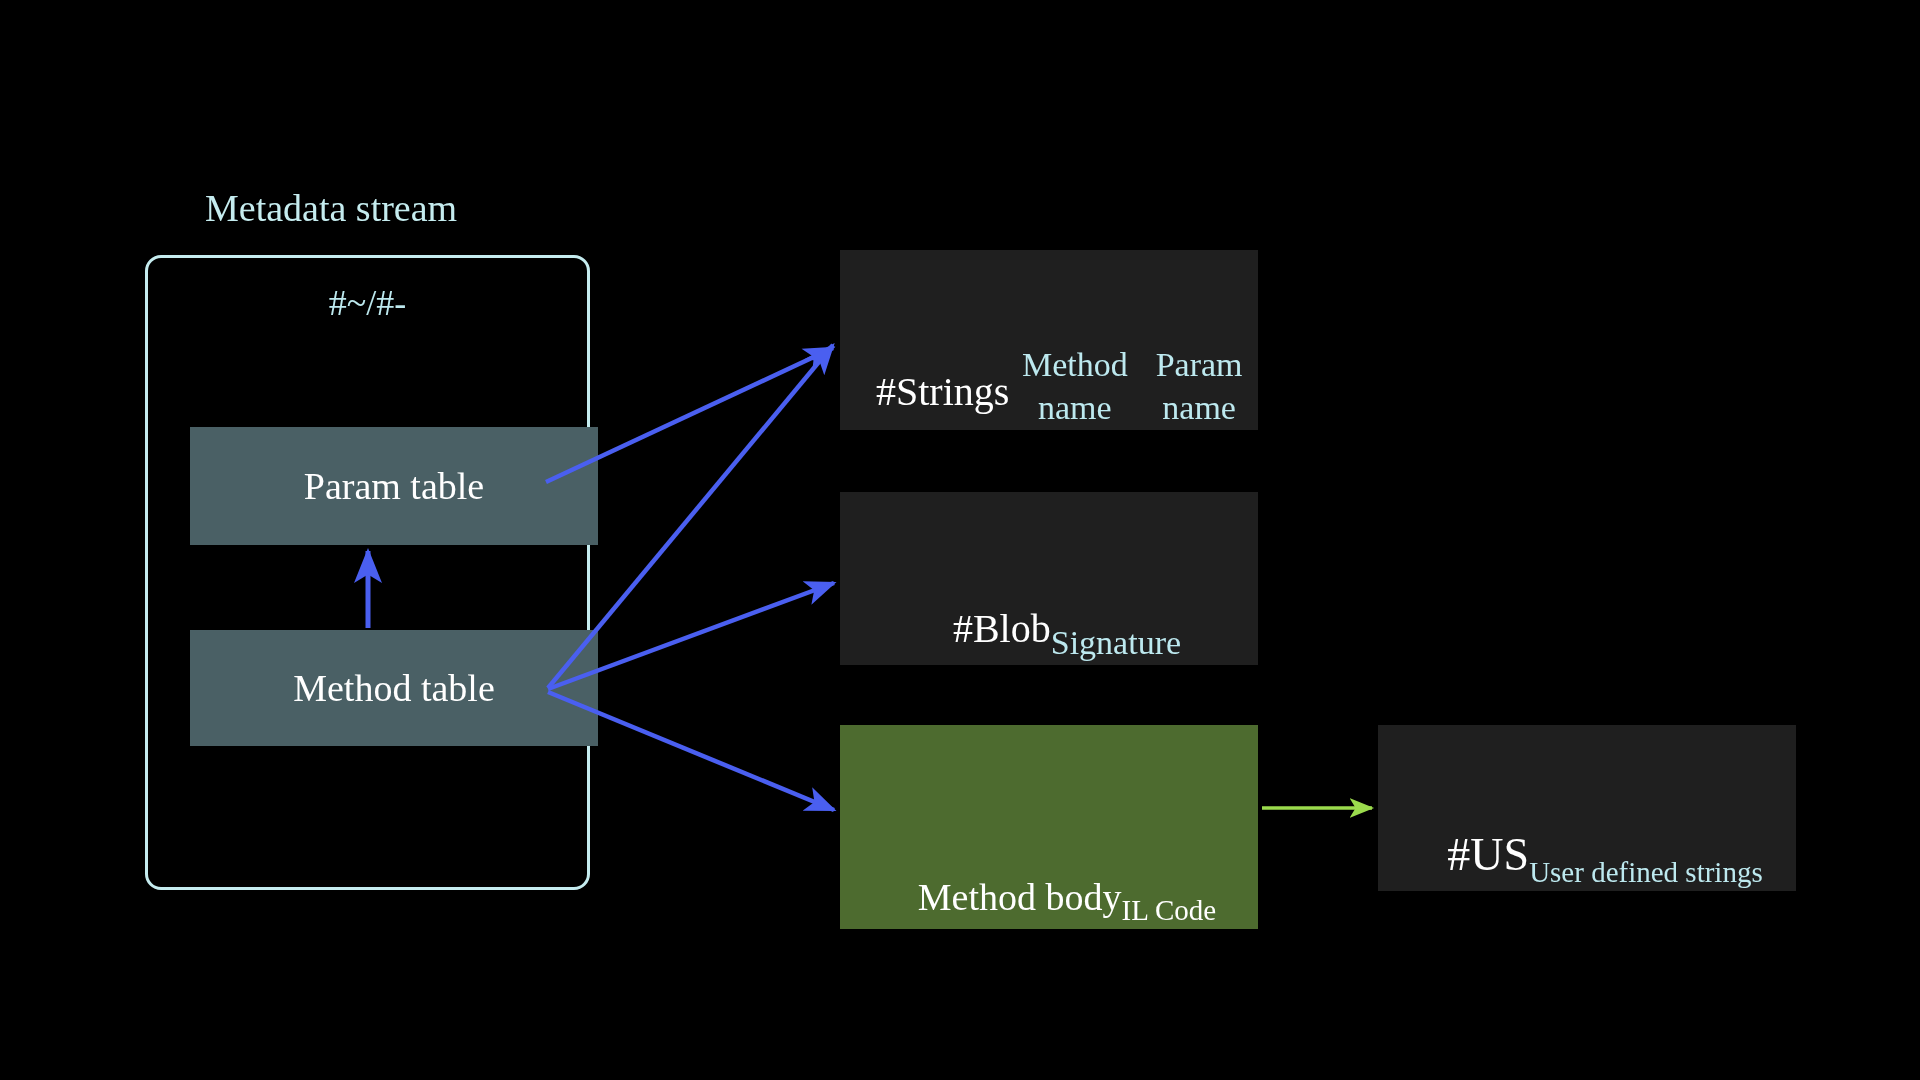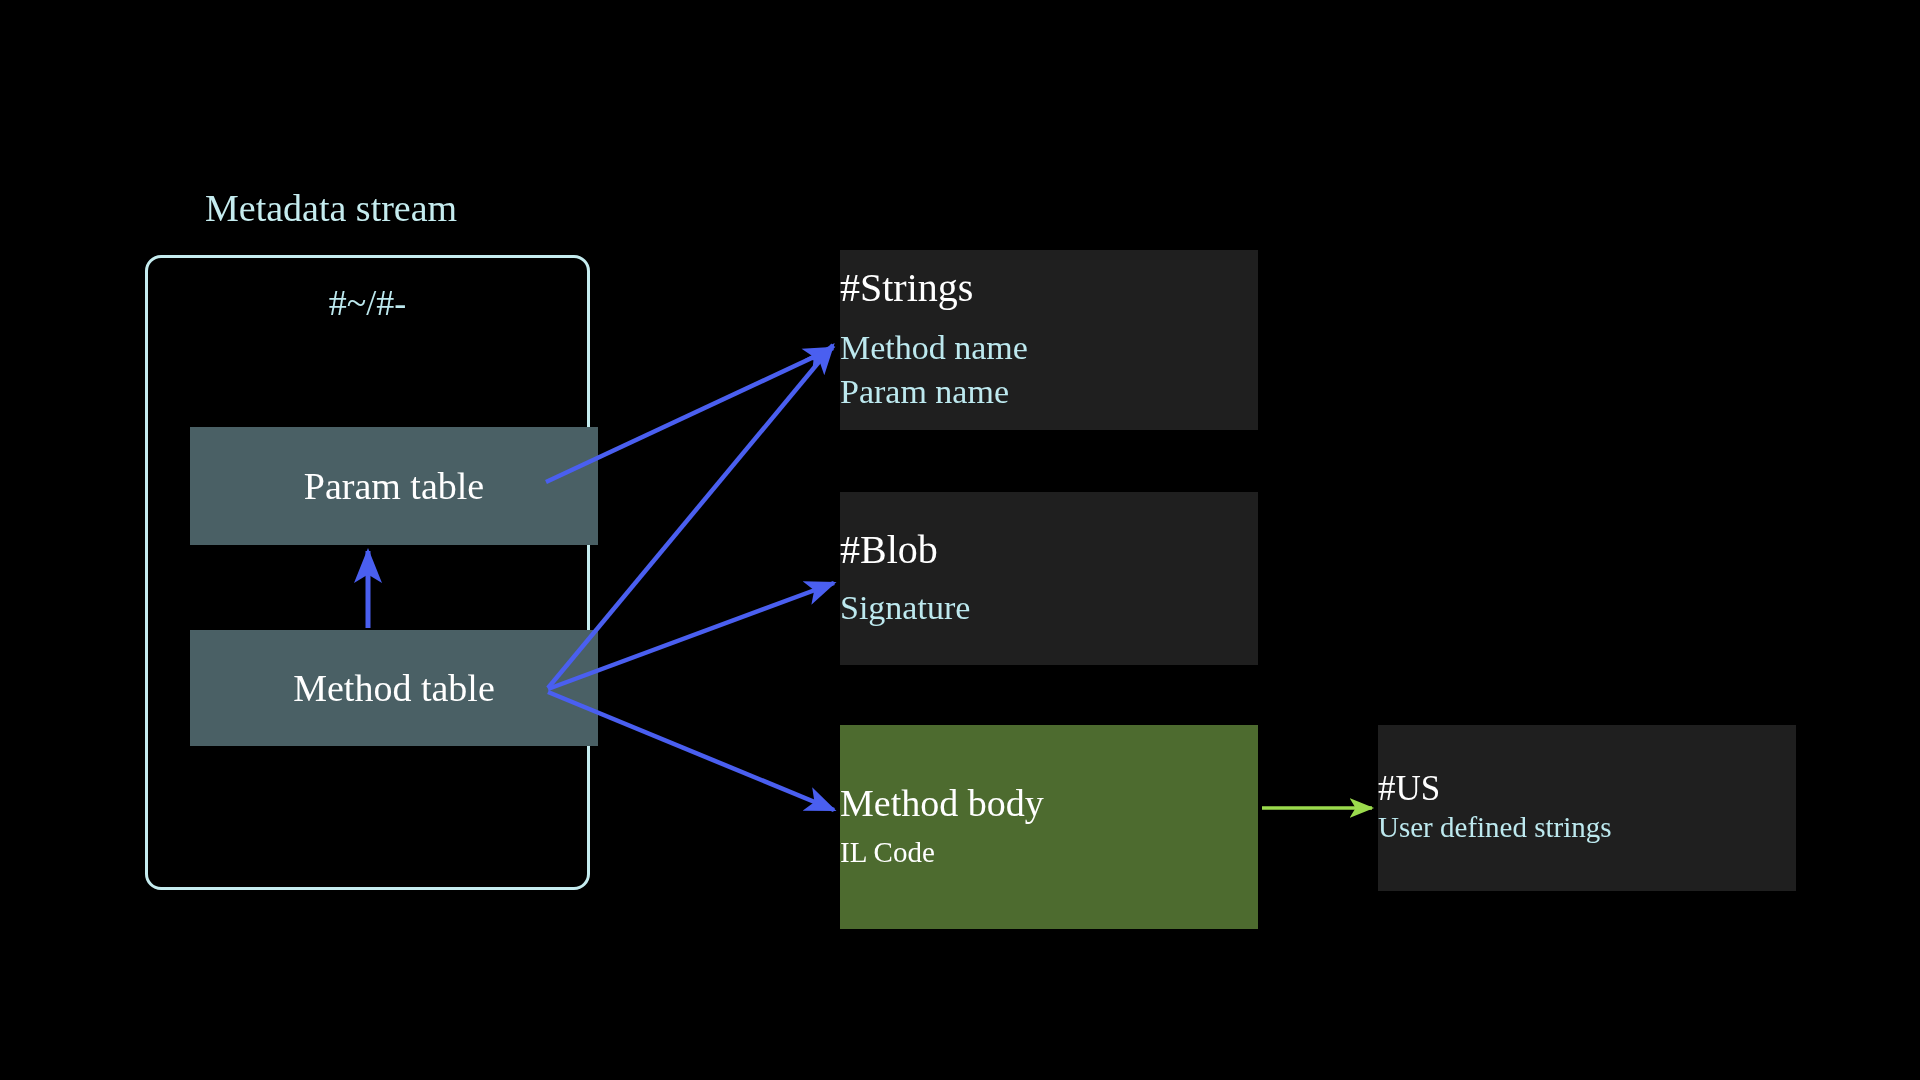--- a/index.html
+++ b/index.html
@@ -73,23 +73,24 @@
   }
   #param-table-box { top: 427px; height: 118px; }
   #method-table-box { top: 630px; height: 116px; }
 
   
   .stream-box {
     position: absolute;
     background: #1f1f1f;
     box-sizing: border-box;
     display: flex;
-    flex-direction: column;
-    align-items: flex-start;
+    flex-direction: row;
+    align-items: flex-end;
     justify-content: center;
+    padding-left: 36px;
   }
   .stream-box .stream-title {
     color: #ffffff;
     font-size: 40px;
     line-height: 1.1;
   }
   .stream-box .stream-sub {
     color: #bde9ef;
     font-size: 34px;
     line-height: 1.28;
@@ -103,21 +104,21 @@
   #blob-box .stream-title { margin-bottom: 14px; }
 
   #method-body-box {
     left: 840px; top: 725px; width: 418px; height: 204px;
     background: #4d6b2f;
   }
   #method-body-box .stream-title { color:#ffffff; font-size: 38px; margin-bottom: 10px; }
   #method-body-box .stream-sub { color: #ffffff; font-size: 29px; }
 
   #us-box { left: 1378px; top: 725px; width: 418px; height: 166px; }
-  #us-box .stream-title { font-size: 35px; }
+  #us-box .stream-title { font-size: 46px; margin-bottom: 10px; }
   #us-box .stream-sub { font-size: 29px; }
 
   
   #arrow-layer {
     position: absolute;
     left: 0; top: 0;
     width: 1920px; height: 1080px;
     pointer-events: none;
   }
 </style>

